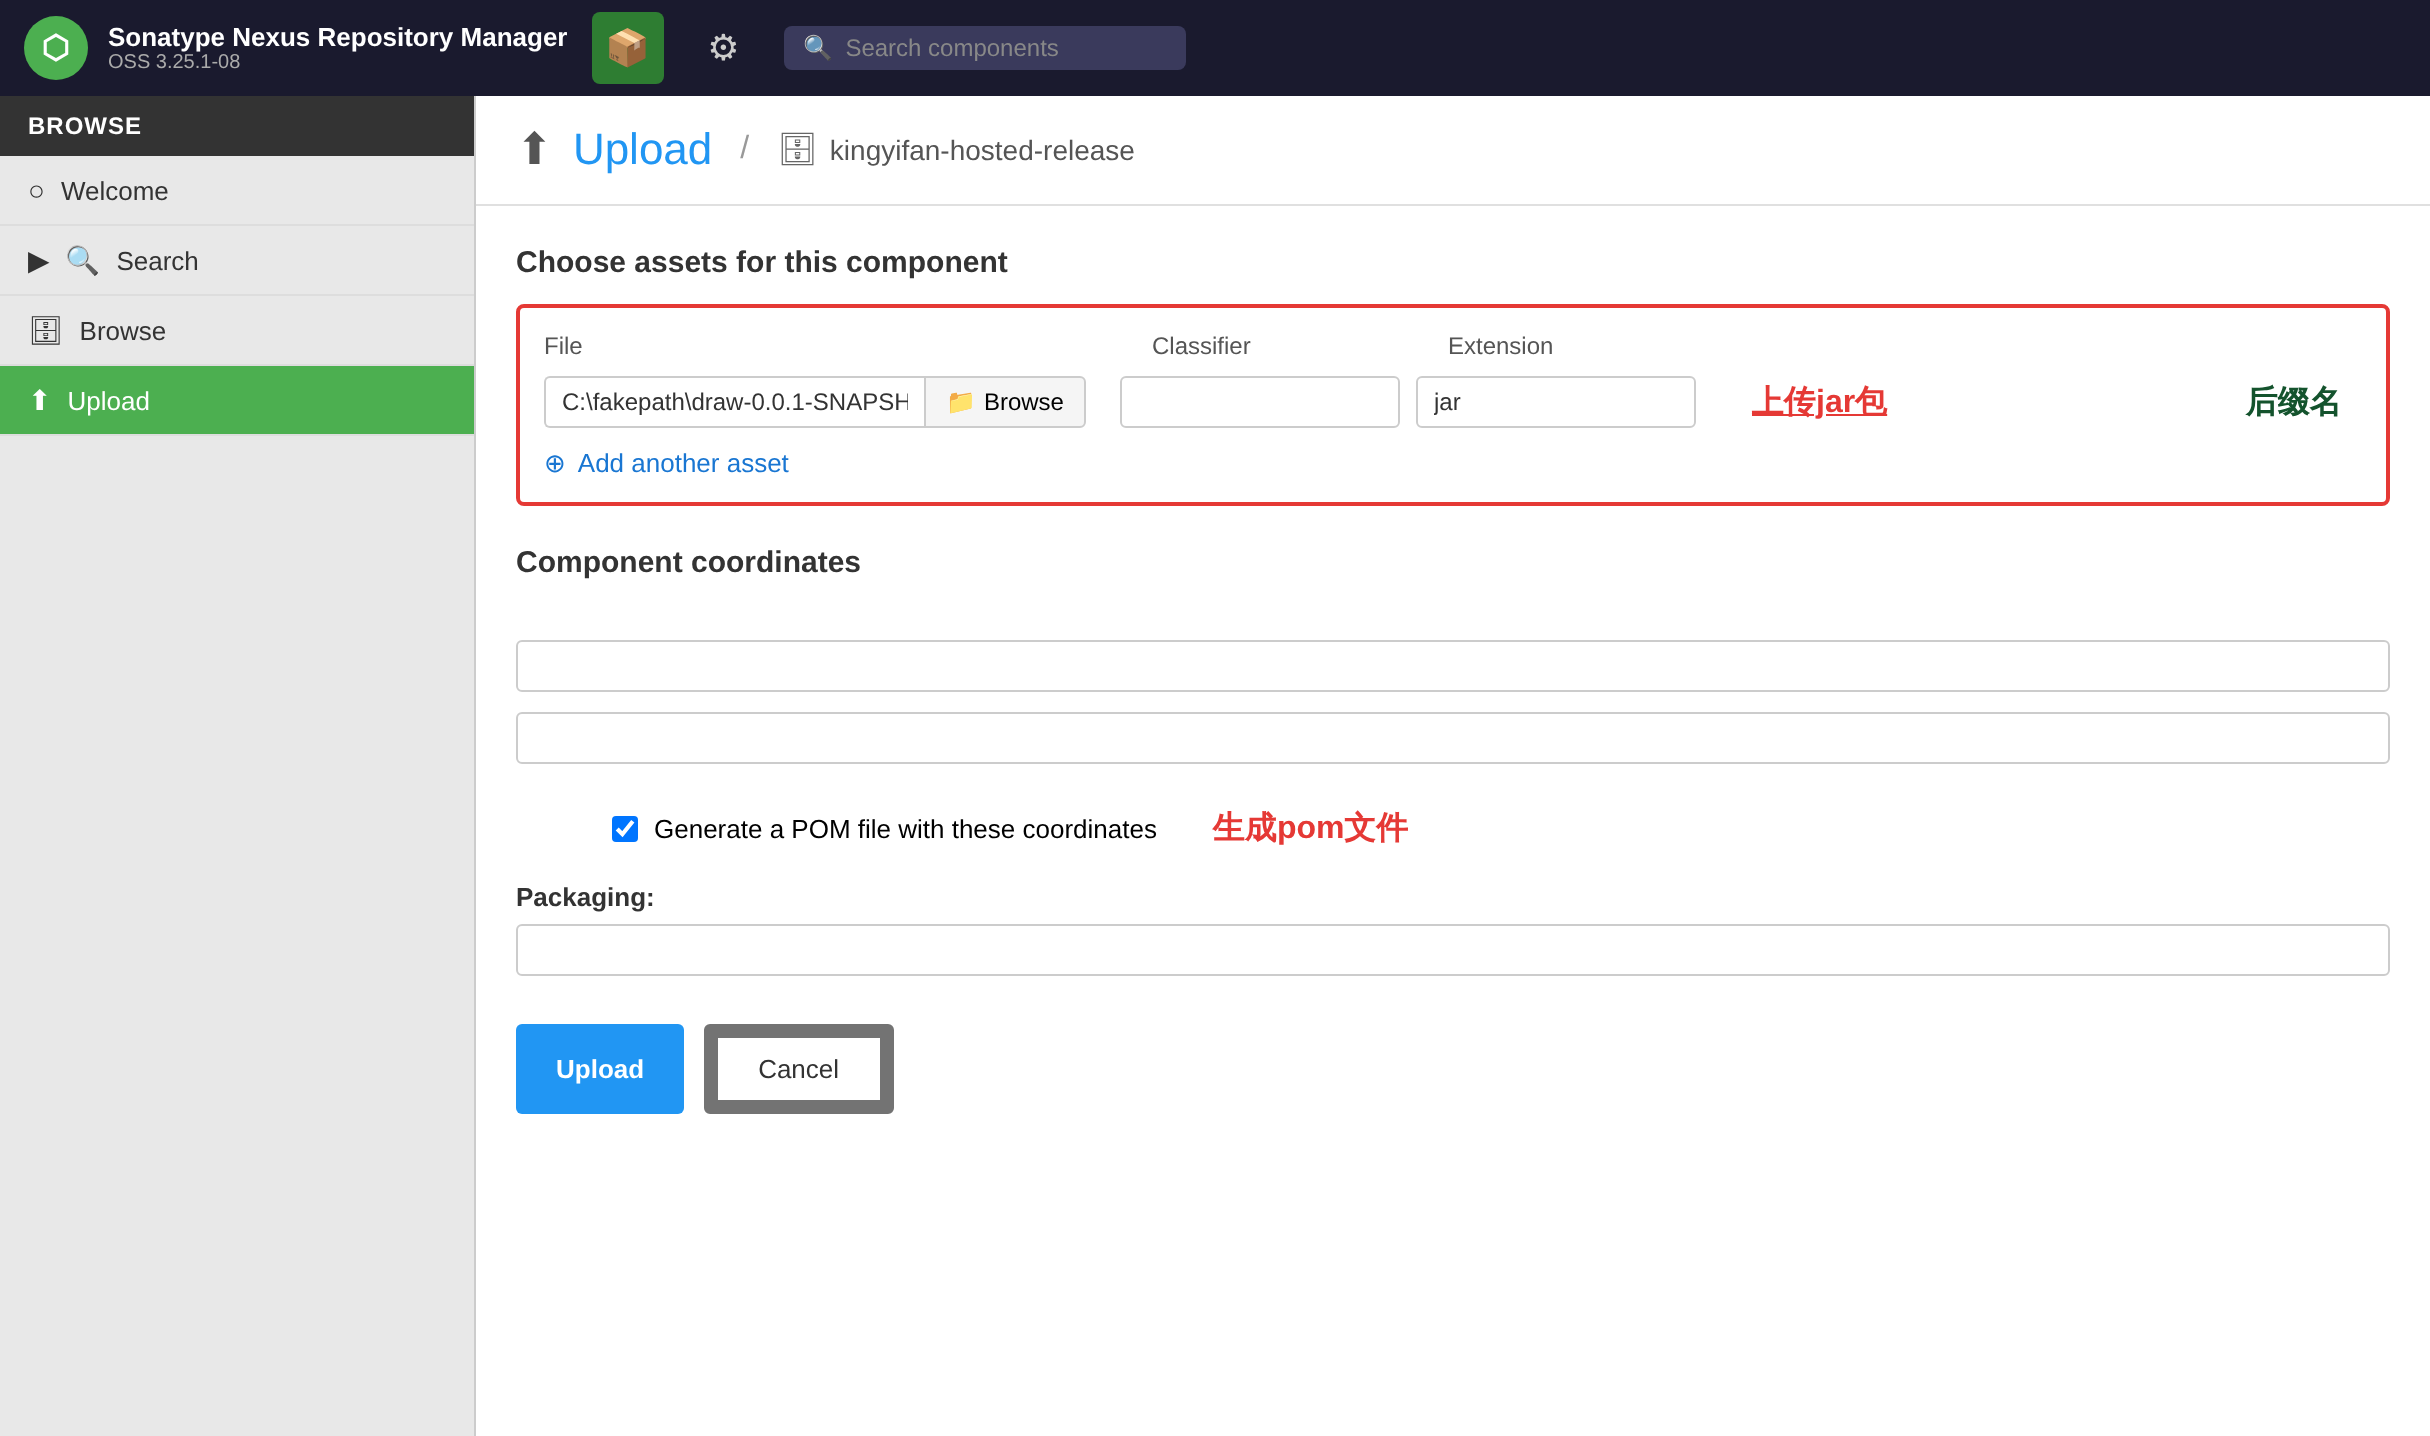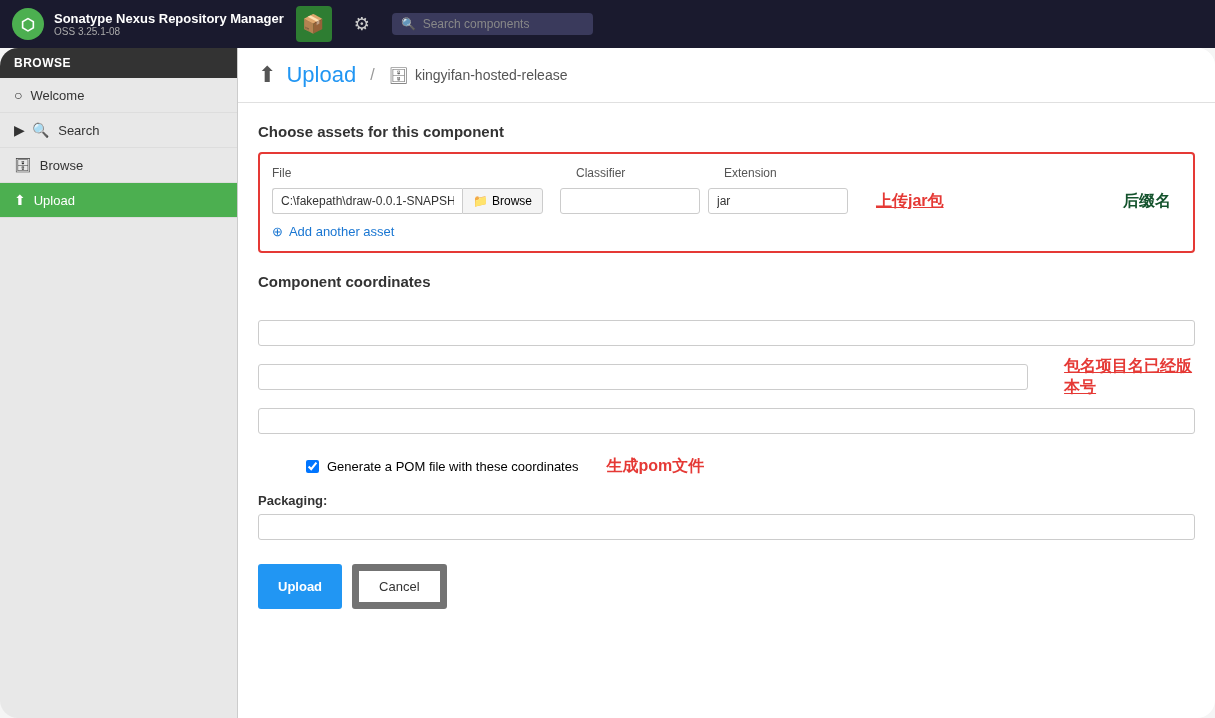--- a/index.html
+++ b/index.html
@@ -70,21 +70,20 @@
       font-size: 12px;
       width: 160px;
     }
     .search-bar input::placeholder { color: #888; }
 
     
     .main-layout {
       display: flex;
       flex: 1;
       overflow: hidden;
-      border-radius: 18px;
     }
 
     
     .sidebar {
       width: 238px;
       background: #e8e8e8;
       display: flex;
       flex-direction: column;
       flex-shrink: 0;
       border-right: 1px solid #ccc;
@@ -451,24 +450,20 @@
 
         <div class="coord-annotation-row">
 
 
           <div class="full-width-fields">
             <div class="full-field" style="margin-bottom:10px; display:flex; align-items:flex-start; gap:16px;">
               <div style="flex:1;">
                 <input type="text" class="full-input" style="margin-top: 18px;">
               </div>
             </div>
-            <div style="position:relative; display:flex; align-items:center; gap:16px; margin-bottom:10px;">
-              <input type="text" class="full-input" style="">
-              <span class="annotation-text">包名项目名已经版本号</span>
-            </div>
             <div class="full-field">
               <input type="text" class="full-input" style="">
             </div>
           </div>
         </div>
 
         <div class="pom-row">
           <input type="checkbox" id="pom-checkbox" checked="" style="">
           <label for="pom-checkbox">Generate a POM file with these coordinates</label>
           <span class="pom-annotation">生成pom文件</span>

